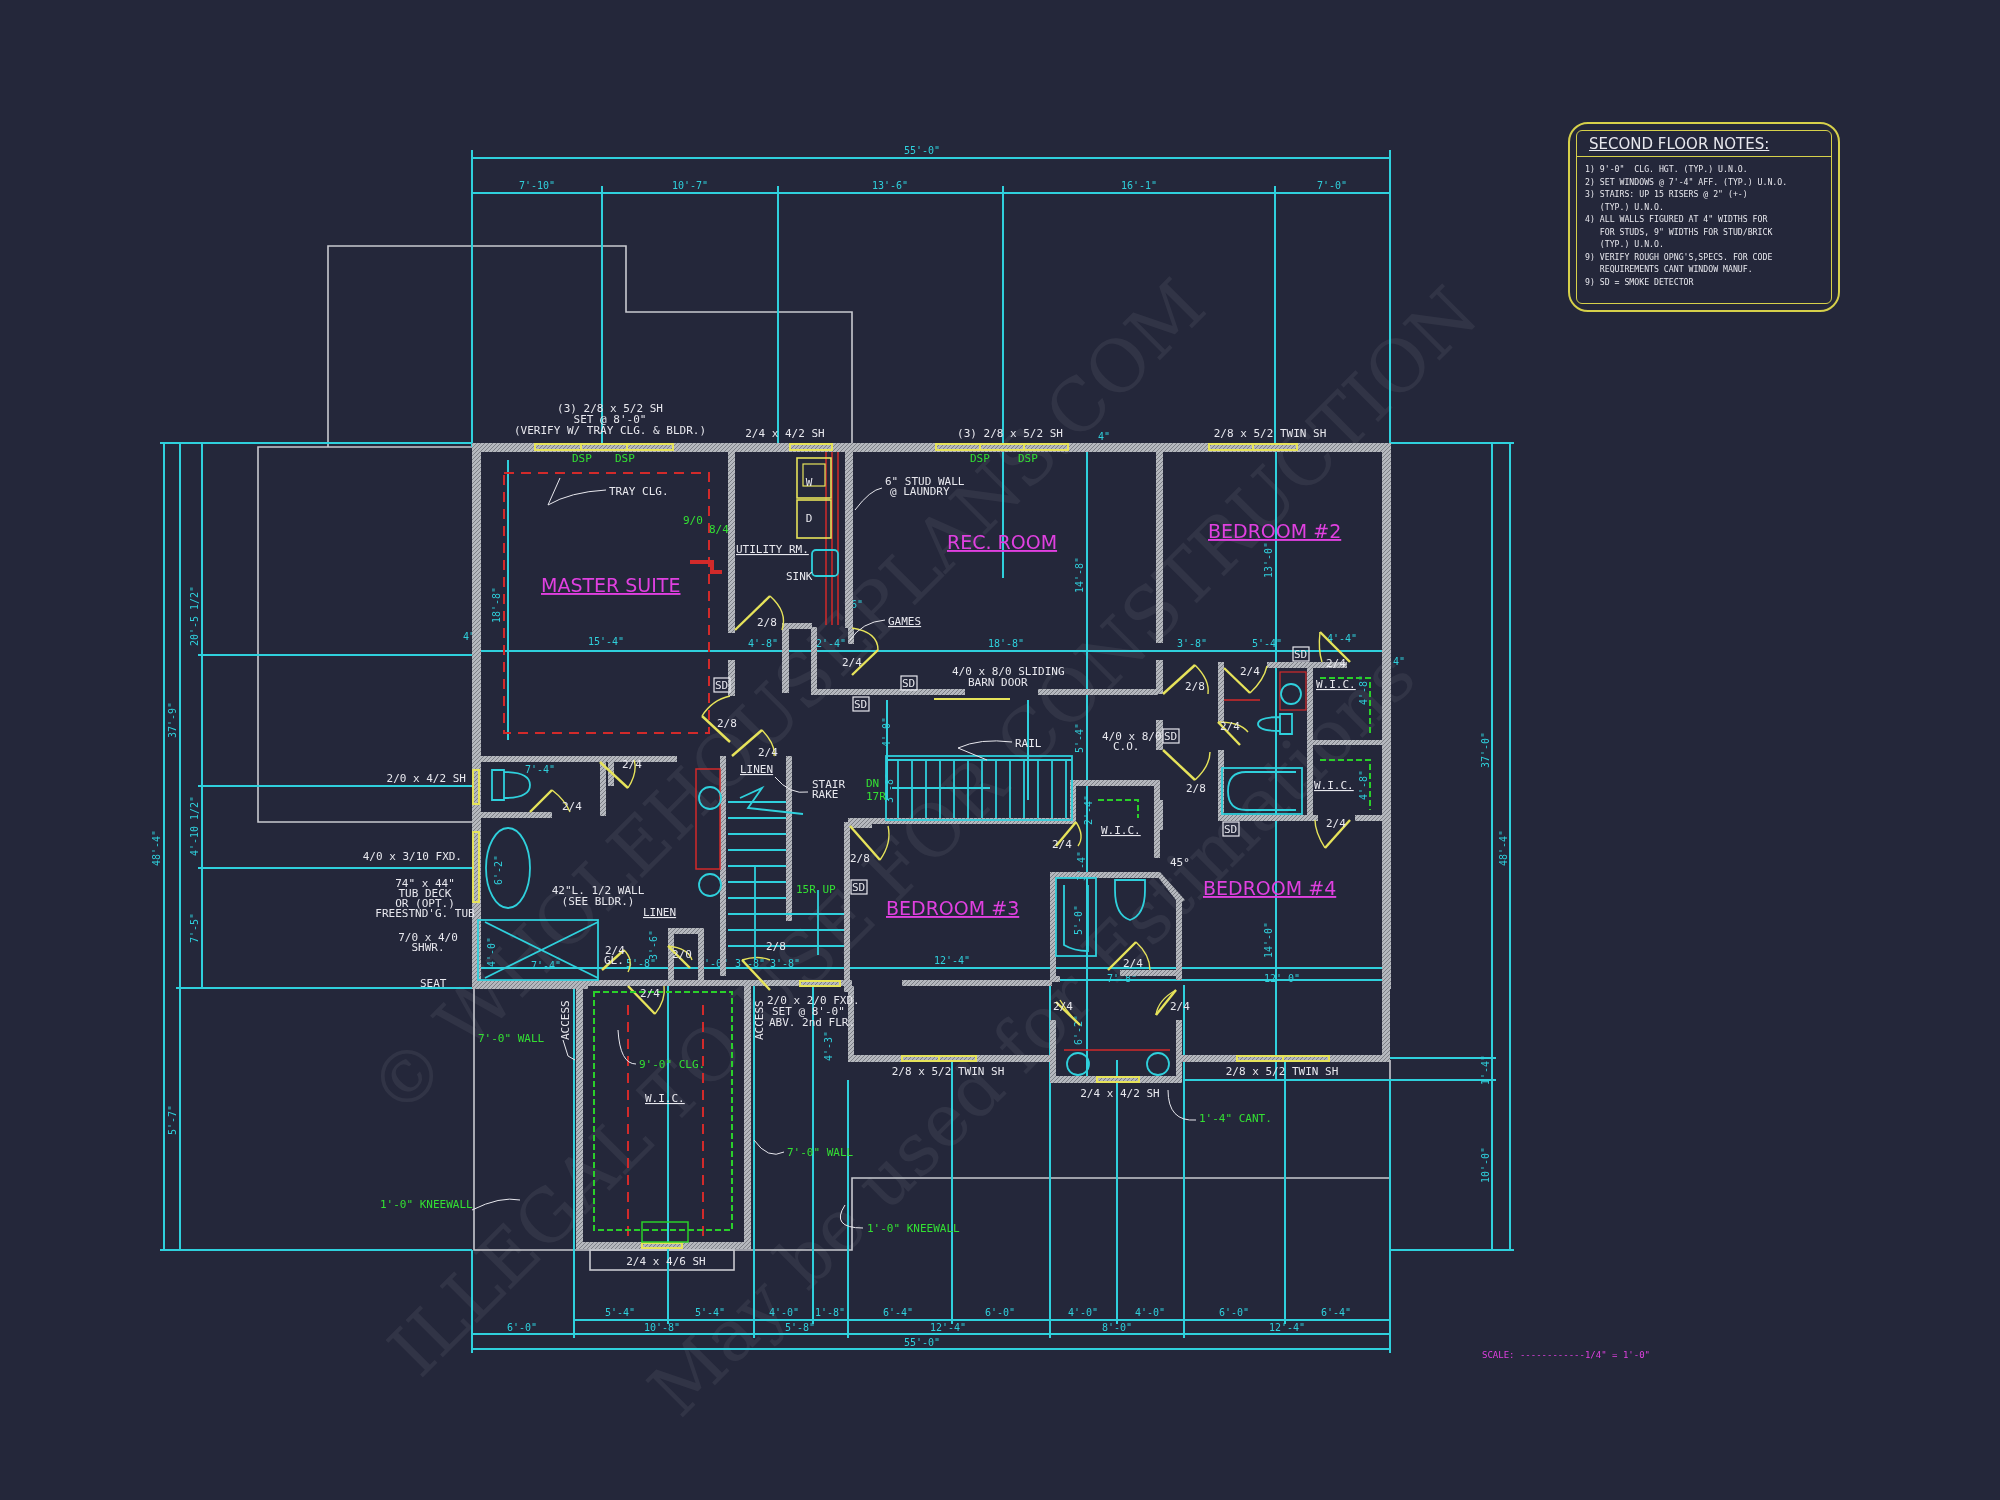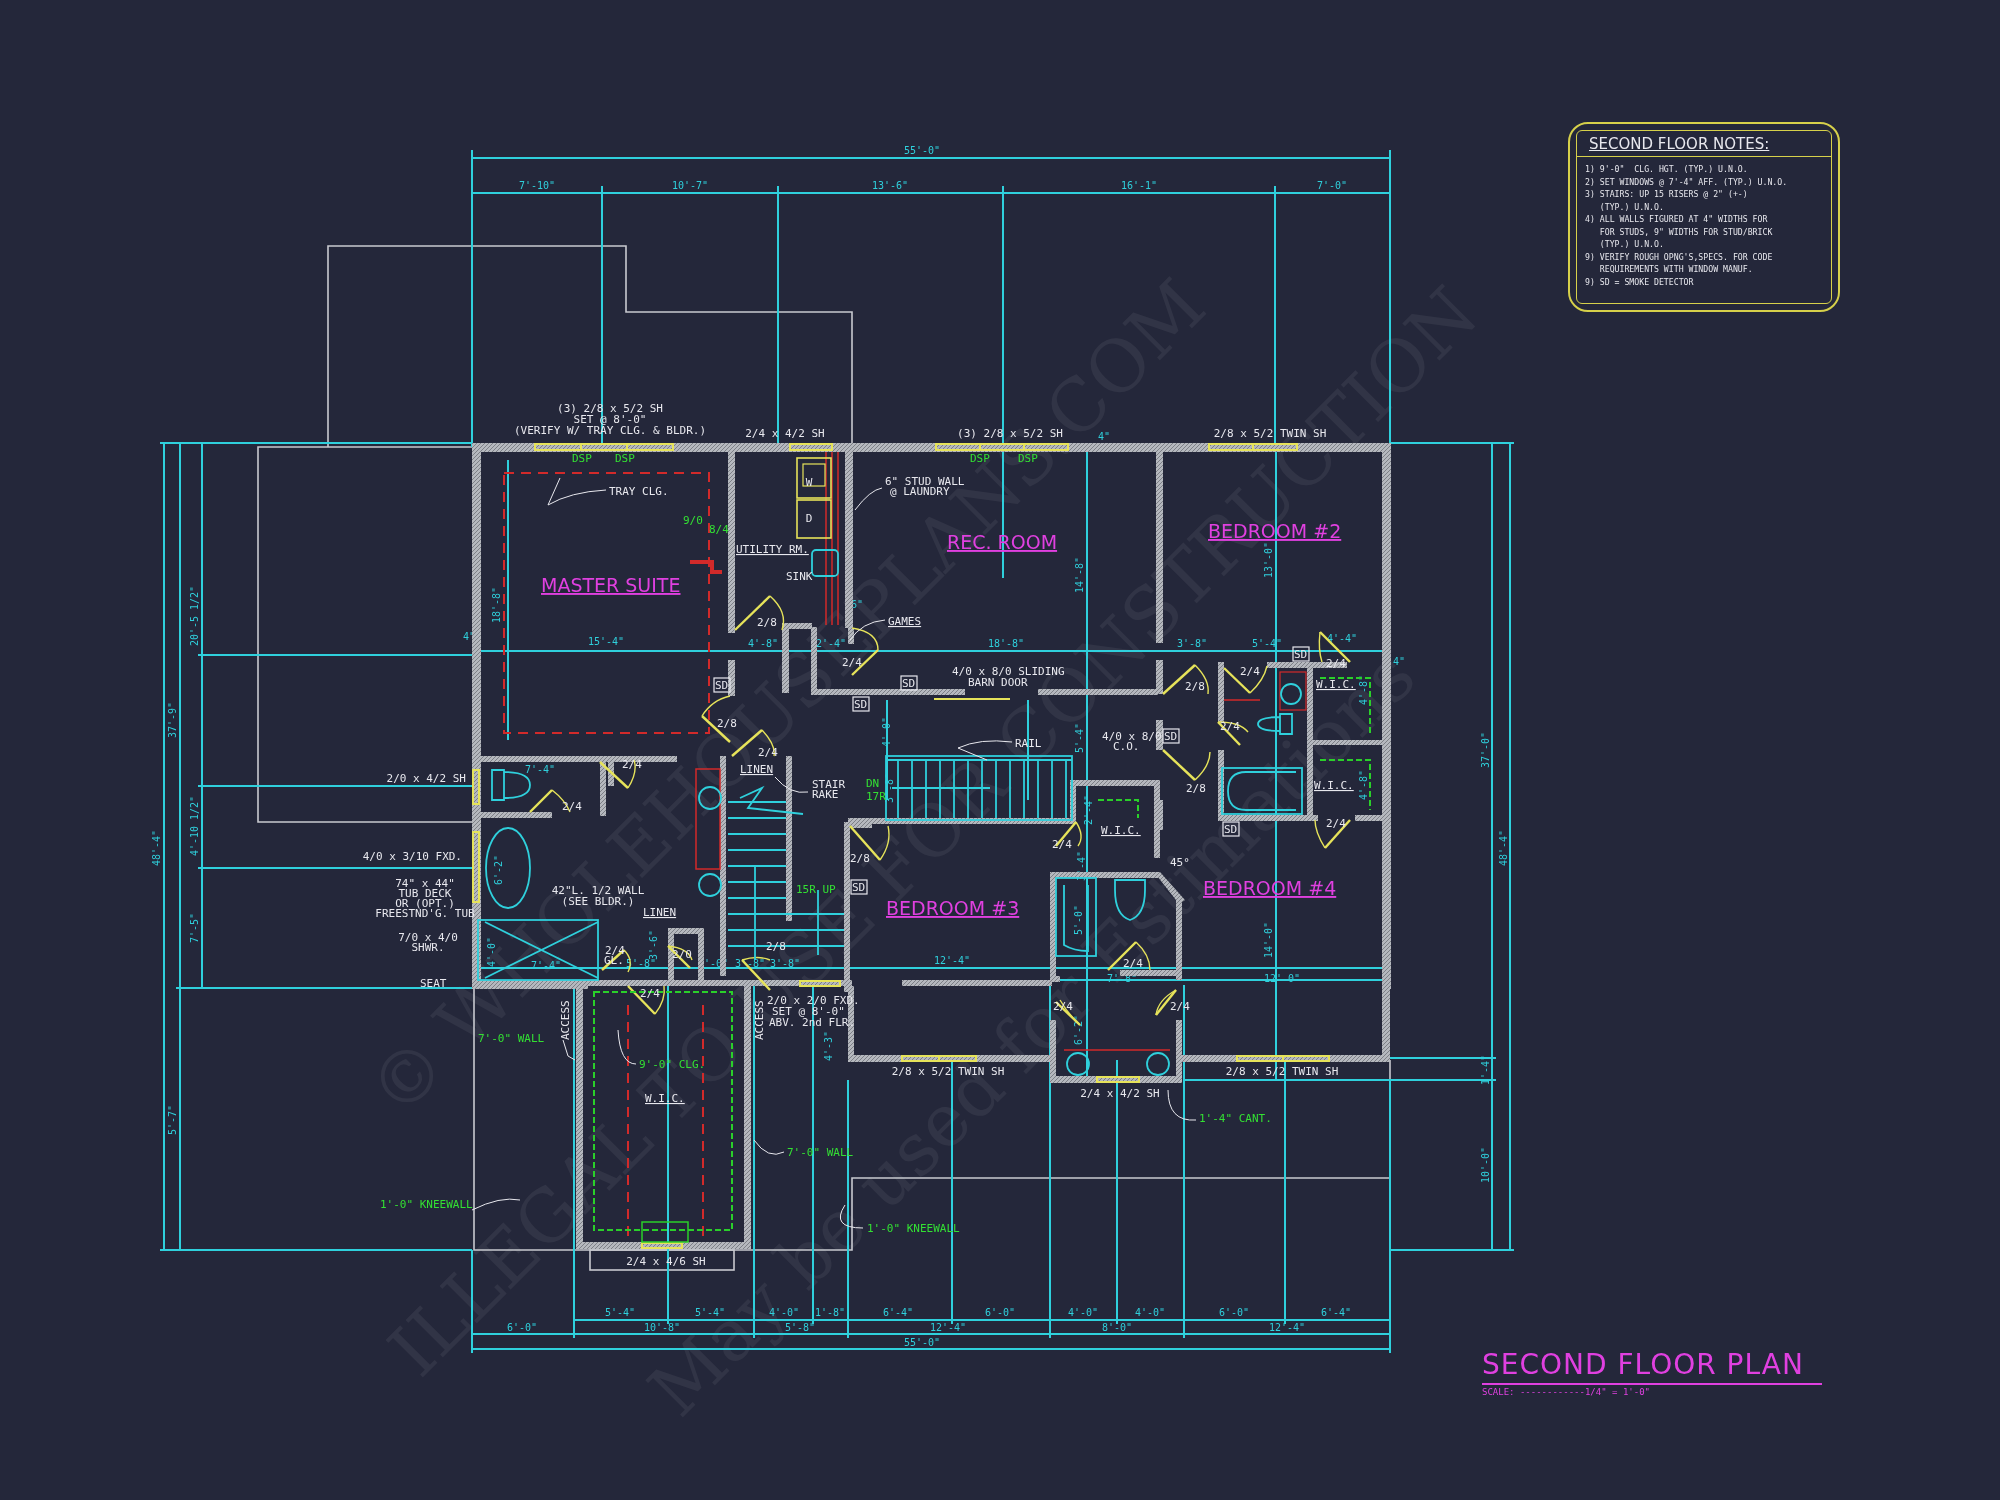--- a/index.html
+++ b/index.html
@@ -534,22 +534,21 @@
     <div class="notes-title">SECOND FLOOR NOTES:</div>
     <ul class="notes-list">
       <li>1) 9'-0"  CLG. HGT. (TYP.) U.N.O.</li>
       <li>2) SET WINDOWS @ 7'-4" AFF. (TYP.) U.N.O.</li>
       <li>3) STAIRS: UP 15 RISERS @ 2" (+-)</li>
       <li>   (TYP.) U.N.O.</li>
       <li>4) ALL WALLS FIGURED AT 4" WIDTHS FOR</li>
       <li>   FOR STUDS, 9" WIDTHS FOR STUD/BRICK</li>
       <li>   (TYP.) U.N.O.</li>
       <li>9) VERIFY ROUGH OPNG'S,SPECS. FOR CODE</li>
-      <li>   REQUIREMENTS WITH WINDOW MANUF.</li>
+      <li>   REQUIREMENTS CANT WINDOW MANUF.</li>
       <li>9) SD = SMOKE DETECTOR</li>
     </ul>
   </div>
 </div>
 
 <div class="title-block">
-  <div class="plan-title">SECOND FLOOR PLAN</div>
   <div class="plan-scale">SCALE: ------------1/4" = 1'-0"</div>
 </div>
 
 </body></html>

